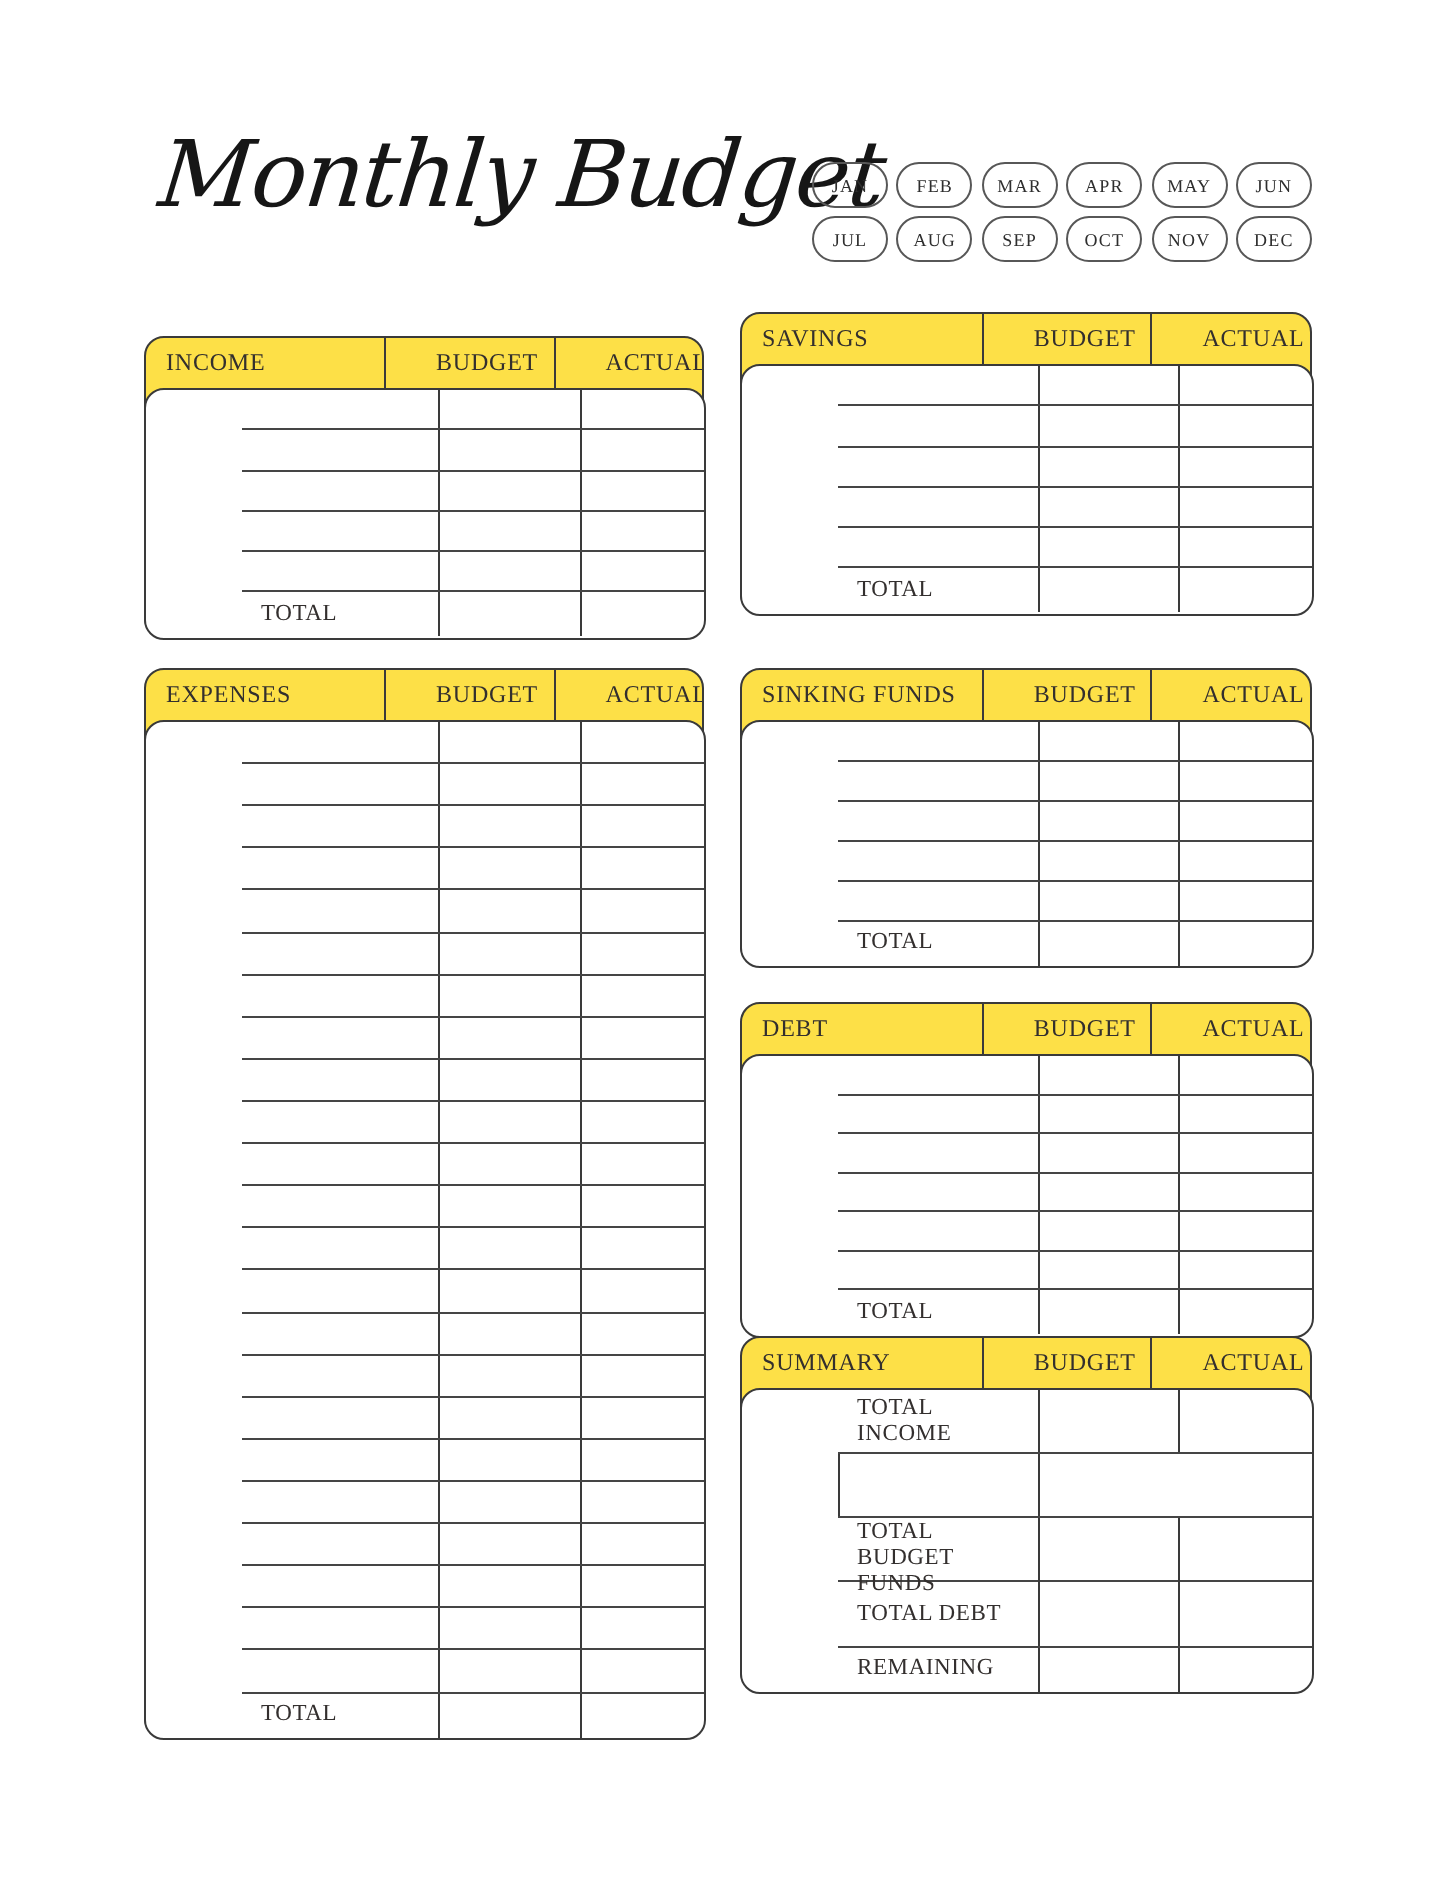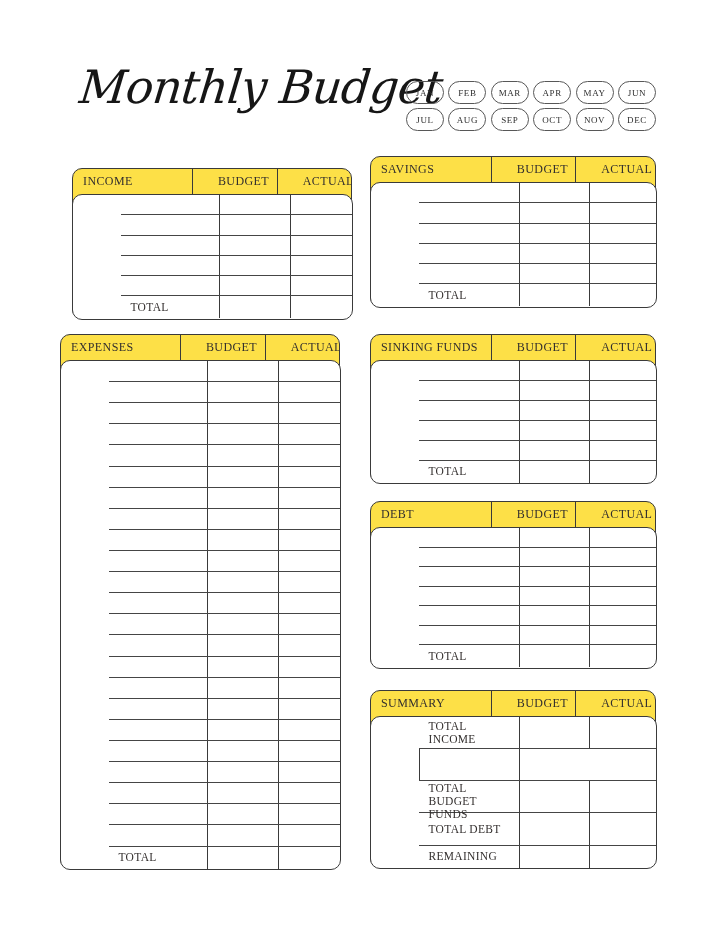--- a/index.html
+++ b/index.html
@@ -57,24 +57,24 @@
     font-size:11.5px; letter-spacing:0.3px; line-height:1.1; color:#332f2e;
   }
 
   
   .cols-l { grid-template-columns:42.8% 30.5% 26.7%; }
   .cols-r { grid-template-columns:42.2% 29.7% 28.1%; }
 
   
   #income-table   { left:72px;  top:168px; width:280px; height:151px; }
   #savings-table  { left:370px; top:156px; width:286px; height:151px; }
-  #expenses-table { left:60px;  top:334px; width:280px; height:535px; }
+  #expenses-table { left:72px;  top:334px; width:280px; height:535px; }
   #sinking-table  { left:370px; top:334px; width:286px; height:149px; }
   #debt-table     { left:370px; top:501px; width:286px; height:167px; }
-  #summary-table  { left:370px; top:690px; width:286px; height:178px;justify-content:center; }
+  #summary-table  { left:370px; top:668px; width:286px; height:178px;justify-content:center; }
 </style>
 </head>
 <body>
 
 <div class="page">
 
   <div class="title">Monthly Budget</div>
 
   <div class="months">
     <div class="month-row">

